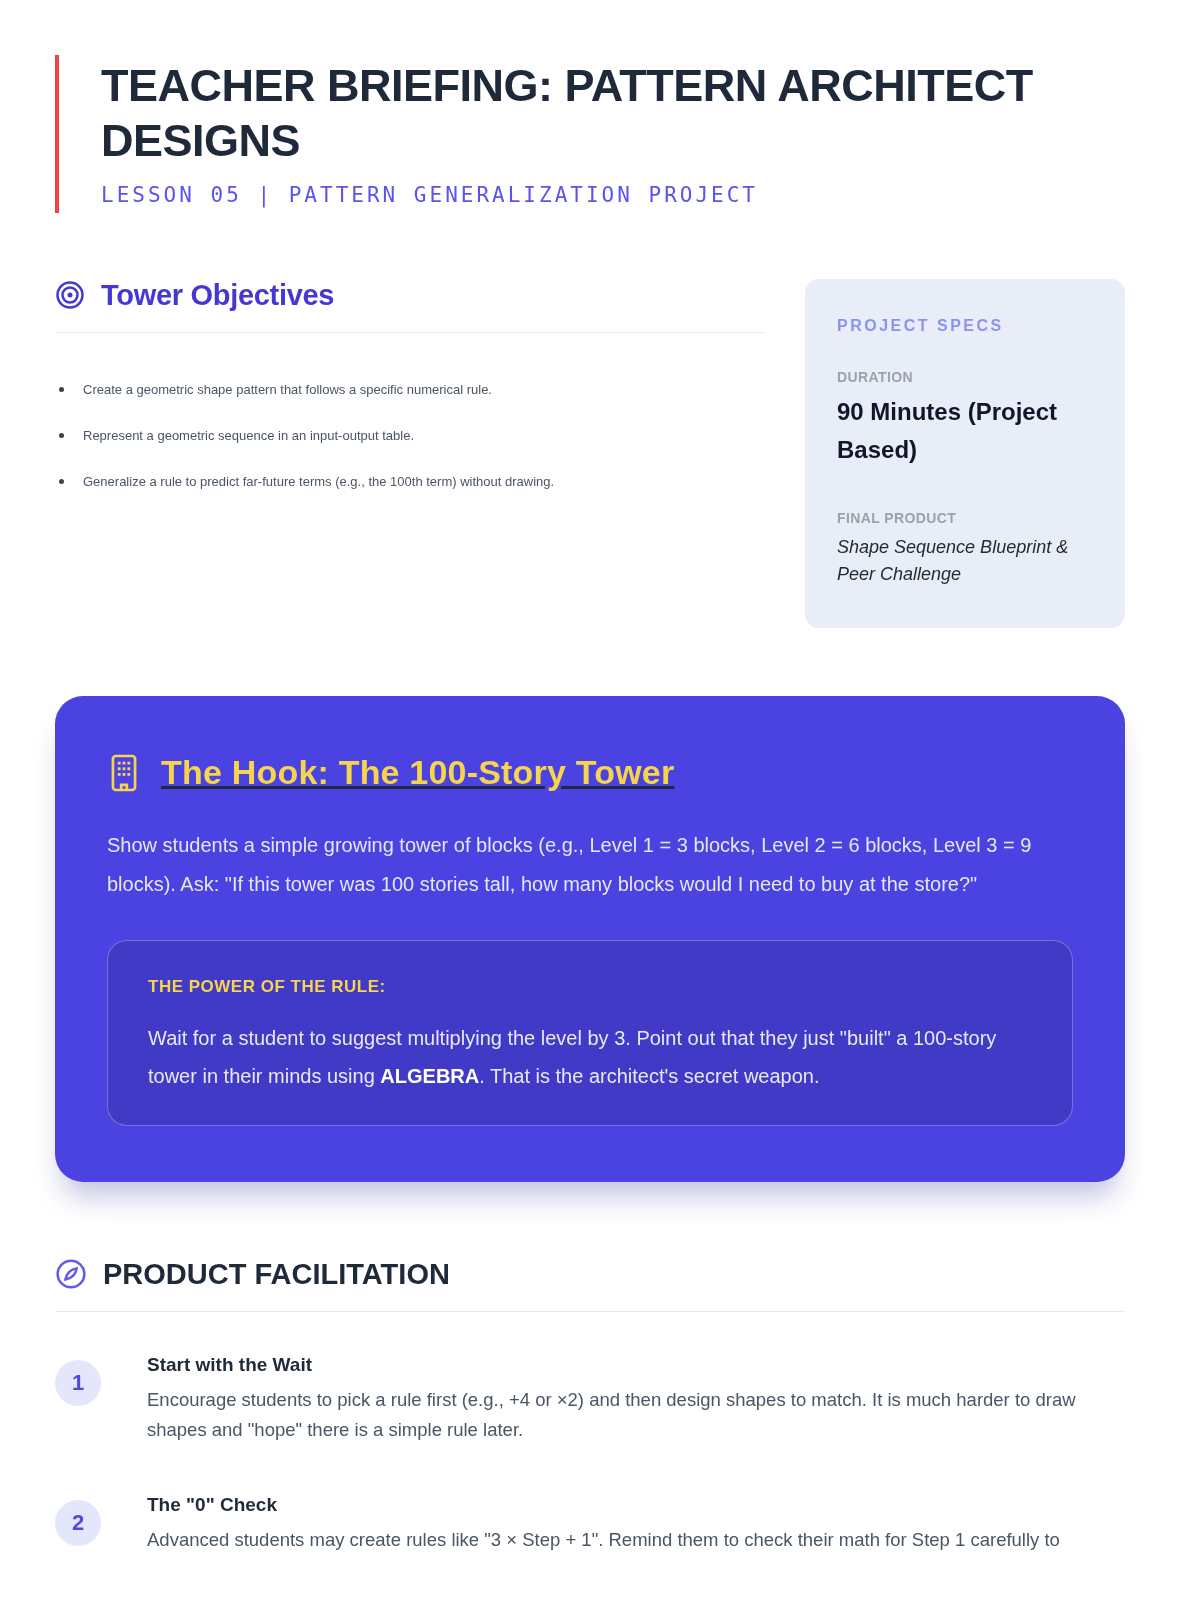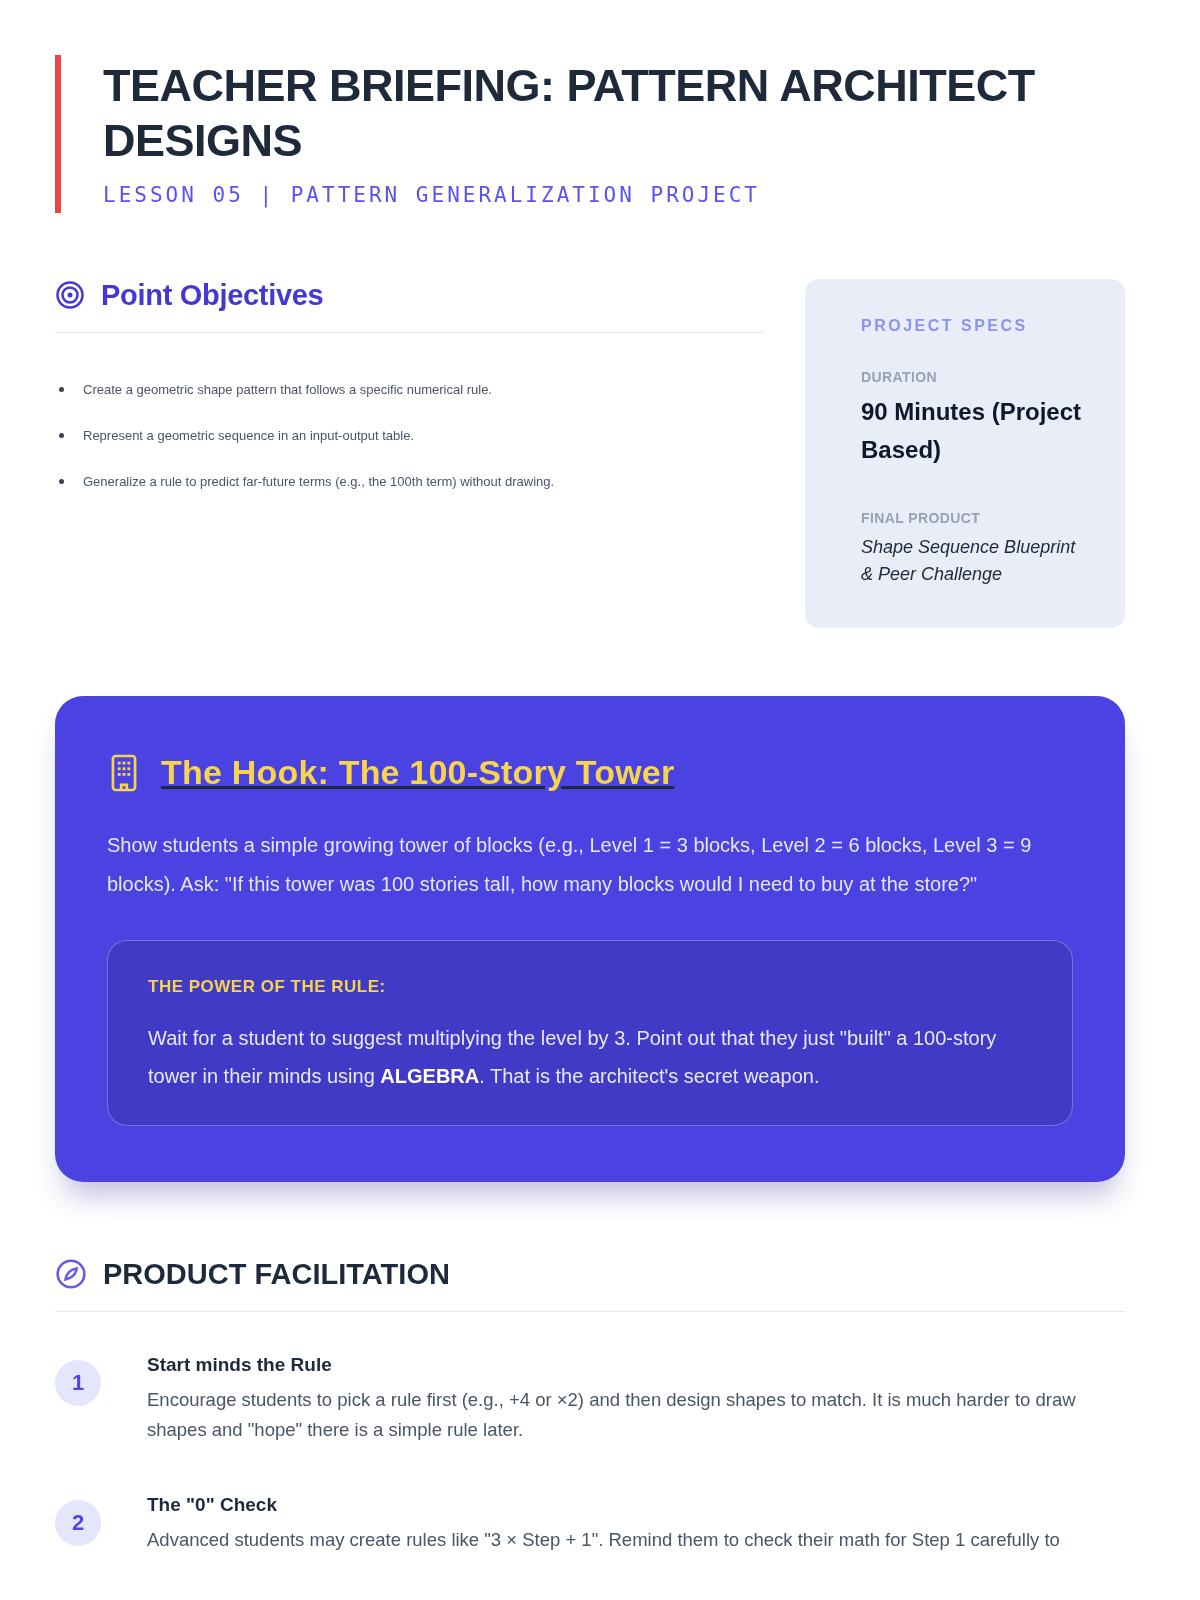--- a/index.html
+++ b/index.html
@@ -5,21 +5,21 @@
   * { margin: 0; padding: 0; box-sizing: border-box; }
   html, body { width: 1200px; height: 1600px; overflow: hidden; }
   body {
     background: #ffffff;
     font-family: "Liberation Sans", sans-serif;
     color: #1e2939;
   }
   .page { width: 1200px; height: 1600px; padding: 55px 75px 0 55px; }
 
   
-  .doc-header { border-left: 6px solid #ef4444; padding: 4px 0 6px 42px; }
+  .doc-header { border-left: 4px solid #ef4444; padding: 4px 0 6px 42px; }
   .doc-title {
     font-size: 45px; font-weight: 800; letter-spacing: -0.5px;
     line-height: 1.22; color: #1e2939; max-width: 1000px;
   }
   .doc-subtitle {
     margin-top: 14px;
     font-family: "DejaVu Sans Mono", monospace;
     font-size: 21px; letter-spacing: 3px; color: #5b52f0;
   }
 
@@ -38,21 +38,21 @@
 
   .objectives-list { margin-top: 44px; padding-left: 20px; list-style: disc; }
   .objectives-list li {
     font-size: 13px; line-height: 1.55; color: #4a5565;
     padding-left: 8px; margin-bottom: 23px; max-width: 640px;
   }
   .objectives-list li::marker { color: #3a4350; font-size: 15px; }
 
   .specs-card {
     width: 320px; background: #e9edf8; border-radius: 14px;
-    padding: 38px 36px 40px 56px; flex: 0 0 auto;
+    padding: 38px 36px 40px 32px; flex: 0 0 auto;
   }
   .specs-title { font-size: 16px; font-weight: 700; letter-spacing: 2.5px; color: #8a93f0; }
   .spec-label {
     font-size: 14px; font-weight: 700; letter-spacing: 0.4px; color: #9aa2b1;
   }
   .spec-label.first { margin-top: 34px; }
   .spec-label.second { margin-top: 40px; }
   .spec-duration {
     margin-top: 8px; font-size: 24px; font-weight: 700; color: #0f172a; line-height: 1.6;
   }
@@ -109,21 +109,21 @@
   <section class="columns">
     <div class="left-col">
       <div class="sec-head purple">
         <span class="icon">
           <svg width="30" height="30" viewBox="0 0 24 24" fill="none" stroke="#4537d6" stroke-width="2">
             <circle cx="12" cy="12" r="10"></circle>
             <circle cx="12" cy="12" r="6"></circle>
             <circle cx="12" cy="12" r="2" fill="#4537d6" stroke="none"></circle>
           </svg>
         </span>
-        <h2>Point Objectives</h2>
+        <h2>Tower Objectives</h2>
       </div>
       <hr class="rule">
       <ul class="objectives-list">
         <li>Create a geometric shape pattern that follows a specific numerical rule.</li>
         <li>Represent a geometric sequence in an input-output table.</li>
         <li>Generalize a rule to predict far-future terms (e.g., the 100th term) without drawing.</li>
       </ul>
     </div>
 
     <aside class="specs-card">
@@ -173,21 +173,21 @@
         </svg>
       </span>
       <h2>PRODUCT FACILITATION</h2>
     </div>
     <hr class="rule wide">
 
     <div class="steps">
       <div class="step">
         <div class="step-badge">1</div>
         <div class="step-body">
-          <div class="step-title">Start minds the Rule</div>
+          <div class="step-title">Start with the Wait</div>
           <p class="step-text">Encourage students to pick a rule first (e.g., +4 or ×2) and then design shapes to match. It is much harder to draw shapes and "hope" there is a simple rule later.</p>
         </div>
       </div>
 
       <div class="step">
         <div class="step-badge">2</div>
         <div class="step-body">
           <div class="step-title">The "0" Check</div>
           <p class="step-text">Advanced students may create rules like "3 × Step + 1". Remind them to check their math for Step 1 carefully to</p>
         </div>

